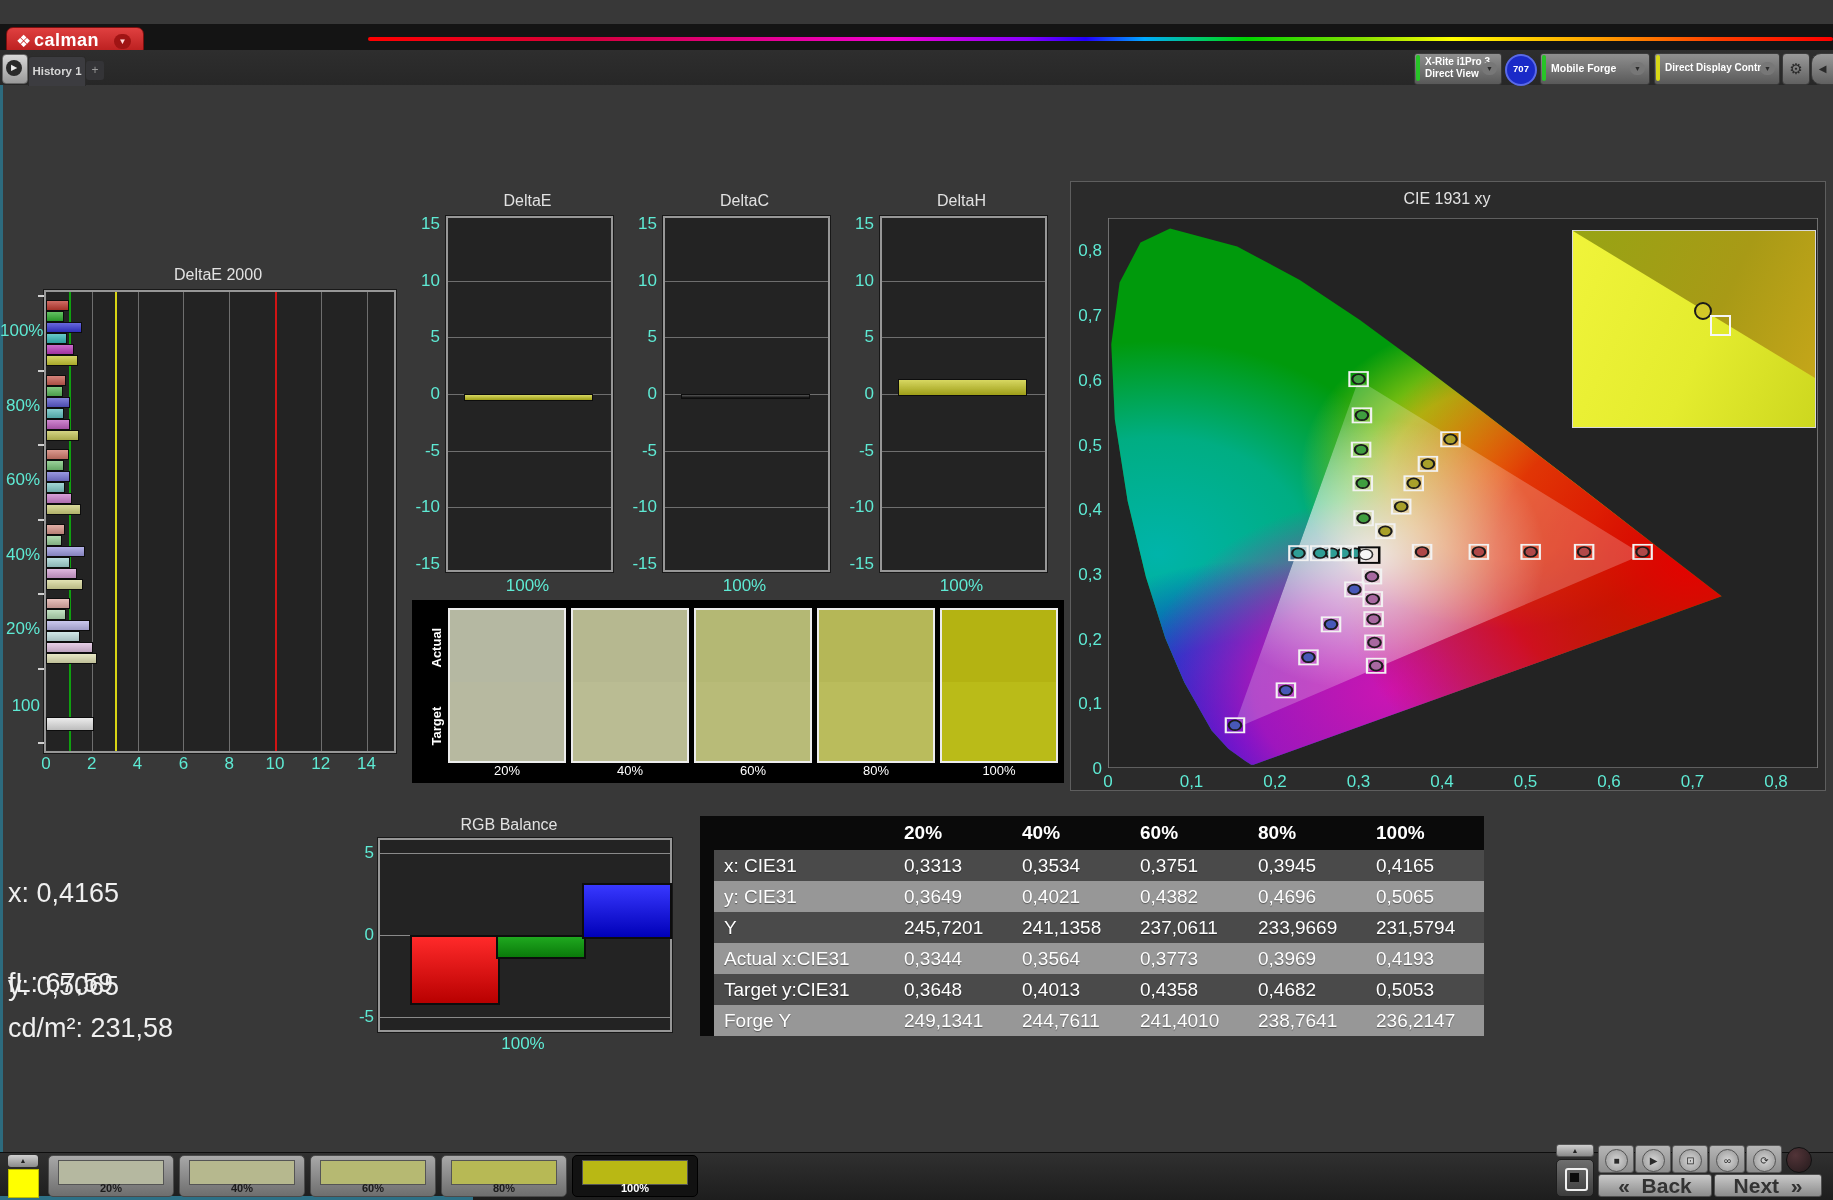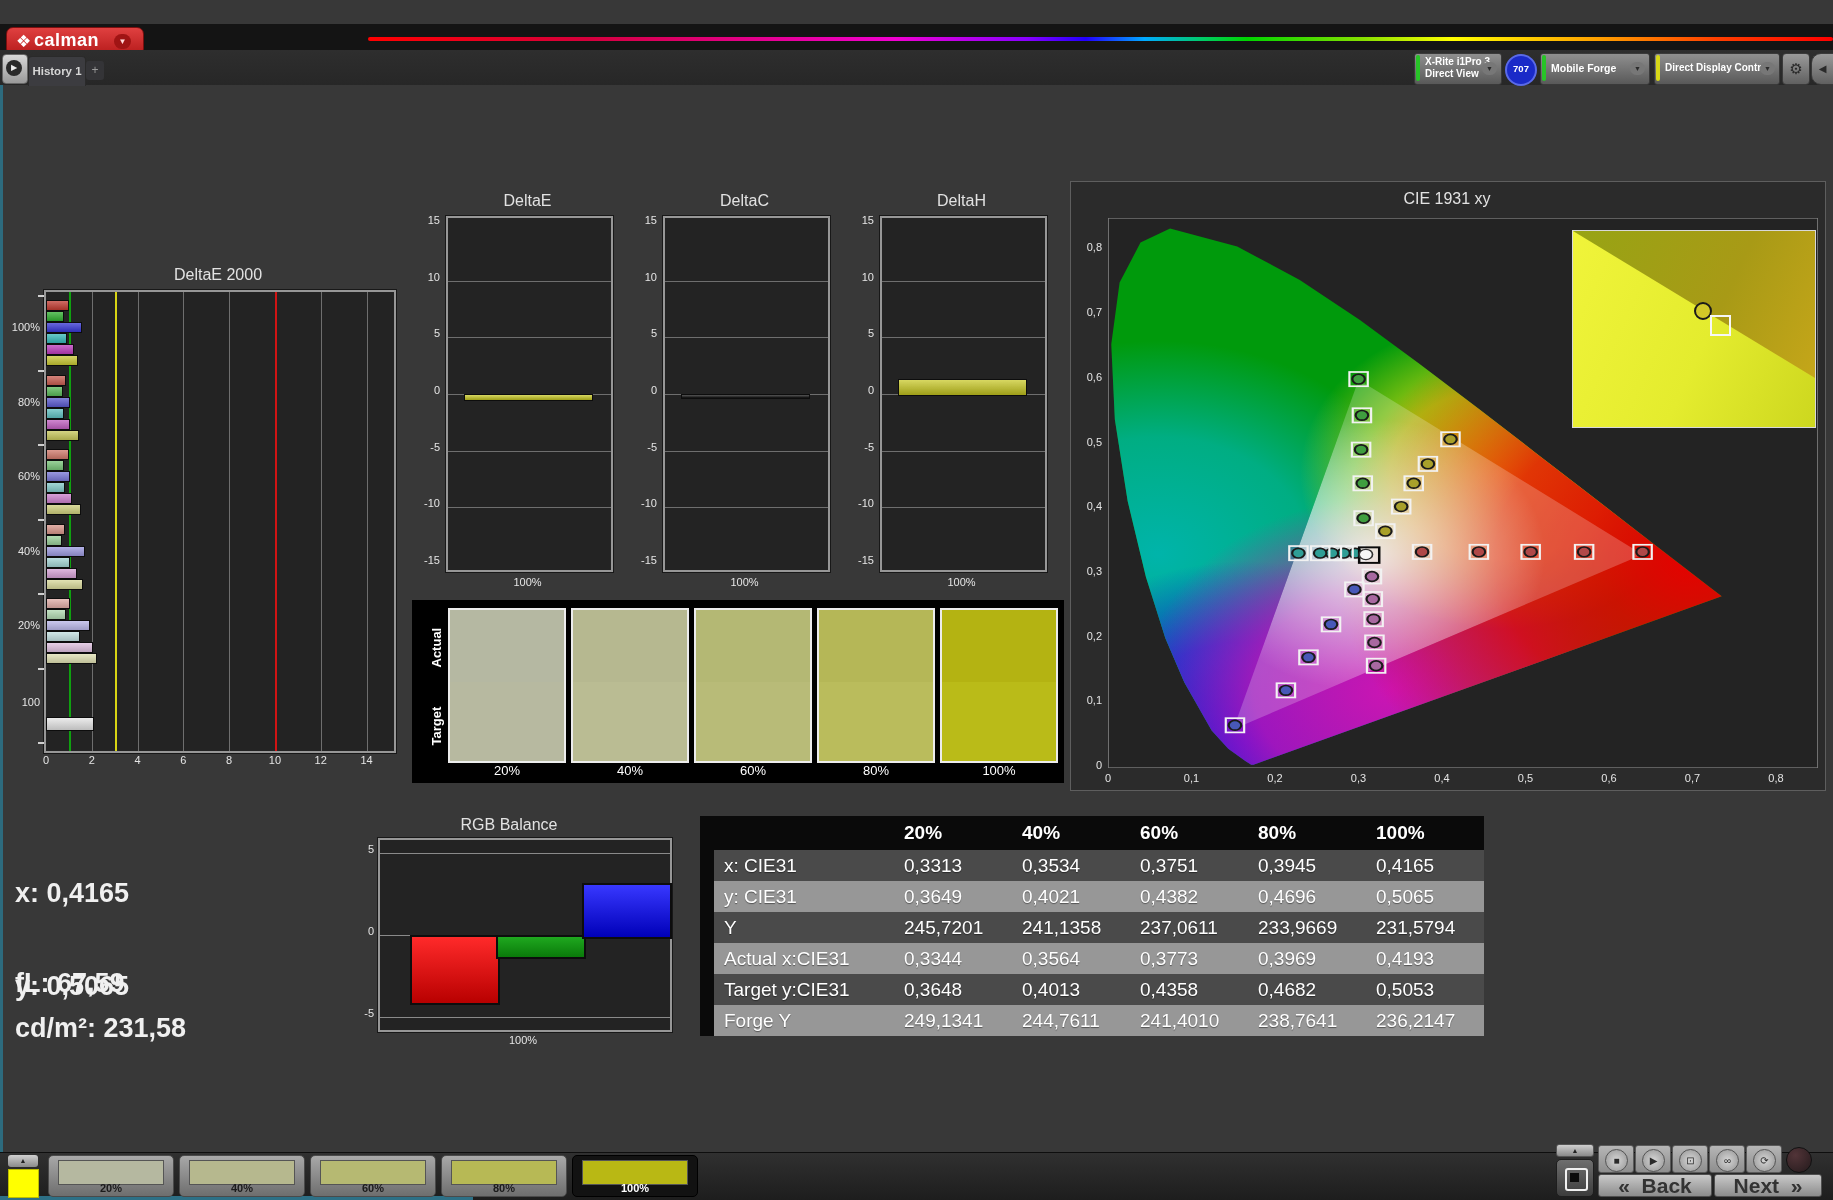--- a/index.html
+++ b/index.html
@@ -51,25 +51,25 @@
   #gear-btn{left:1782px;top:3px;width:26px;height:30px;border-radius:4px;
      background:linear-gradient(#9a9a9a,#606060);border:1px solid #3a3a3a;color:#2a2a2a;
      font-size:15px;text-align:center;line-height:29px;}
   #collapse-btn{left:1811px;top:3px;width:21px;height:30px;border-radius:10px 0 0 10px;
      background:linear-gradient(#9a9a9a,#606060);border:1px solid #3a3a3a;color:#2a2a2a;
      font-size:10px;text-align:center;line-height:29px;}
   #left-edge{left:0;top:85px;width:3px;height:1070px;background:#2d6b7e;}
   
   #page-title{left:30px;top:186px;font-size:46px;color:#fafafa;letter-spacing:.5px;}
   #cr-title{left:15px;top:828px;font-size:33px;color:#f3f3f3;}
-  .cr-line{left:15px;font-size:27px;color:#f0f0f0;font-weight:bold;}
+  .cr-line{left:8px;font-size:27px;color:#f0f0f0;}
   
   .plot{background:#232323;border:2px solid #979797;box-shadow:0 0 0 1px #181818;}
   .ctitle{font-size:16px;color:#e2e2e2;text-align:center;}
-  .alab{color:#e5e5e5;font-size:11px;}
+  .alab{color:#5eead4;font-size:17px;}
   .bar3d{position:absolute;border:1px solid #0d0d0d;}
   .grid-v{position:absolute;top:0;bottom:0;width:1px;background:#6e6e6e;}
   .grid-h{position:absolute;left:0;right:0;height:1px;background:#6e6e6e;}
   .tickL{position:absolute;width:6px;height:2px;background:#cfcfcf;}
   
   #swatch-panel{left:412px;top:600px;width:652px;height:183px;background:#000;}
   .rot-lab{position:absolute;color:#fff;font-size:13px;font-weight:bold;transform:rotate(-90deg);
      transform-origin:center;}
   .swatch{position:absolute;top:8px;width:114px;height:151px;border:2px solid #ececec;}
   .swatch .half{position:absolute;left:0;right:0;}

